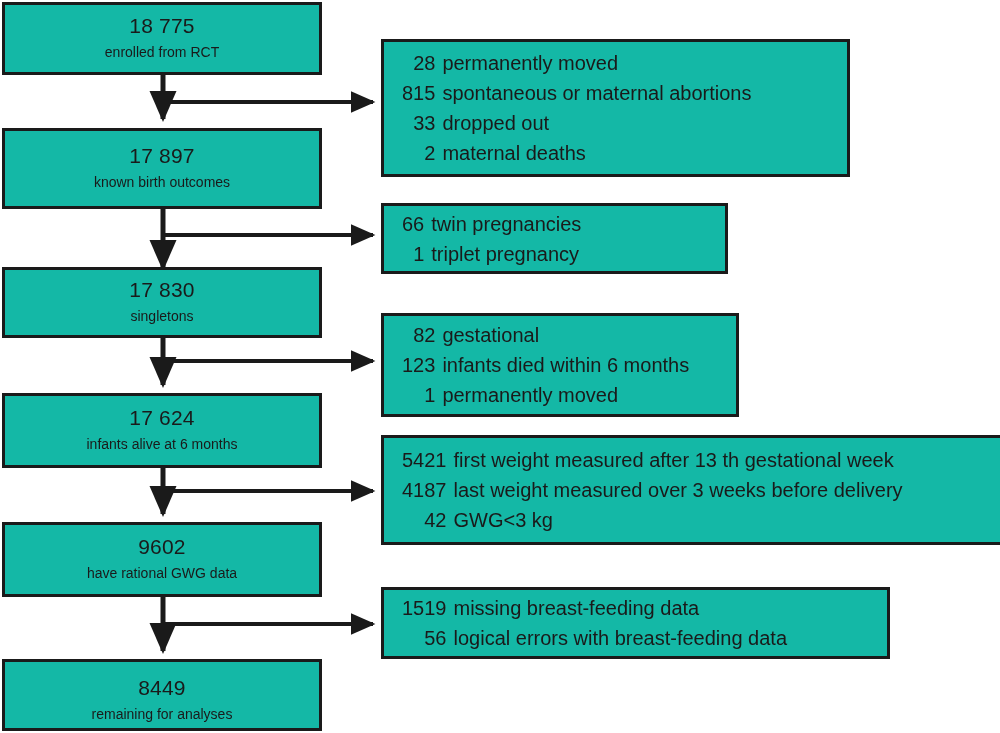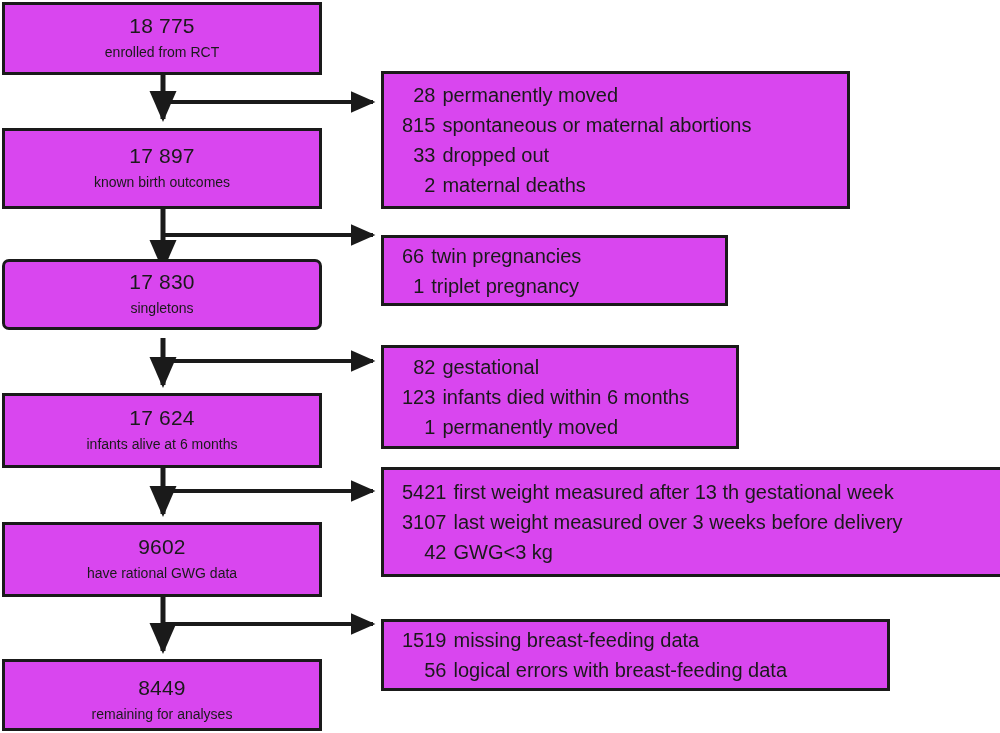--- a/index.html
+++ b/index.html
@@ -21,21 +21,21 @@
     left: 0;
     top: 0;
     width: 1000px;
     height: 733px;
     pointer-events: none;
   }
   .node-box {
     position: absolute;
     box-sizing: border-box;
     border: 3px solid #1a1a1a;
-    background: #d946ef;
+    background: #14b8a6;
     display: flex;
     flex-direction: column;
     align-items: center;
     justify-content: center;
   }
   .main-node {
     text-align: center;
   }
   .main-node .node-count {
     font-size: 21px;
@@ -45,21 +45,20 @@
   }
   .main-node .node-label {
     font-size: 14px;
     line-height: 27px;
     white-space: pre;
   }
   .excl-box {
     align-items: flex-start;
     justify-content: center;
     padding: 0;
-    margin-top: 32px;
   }
   .excl-list {
     display: table;
     border-collapse: collapse;
     margin: 0 auto 0 18px;
   }
   .excl-row {
     display: table-row;
   }
   .excl-num {
@@ -126,21 +125,21 @@
   <div class="node-box main-node" style="left:2px; top:2px; width:320px; height:73px;">
     <div class="node-count">18 775</div>
     <div class="node-label">enrolled from RCT</div>
   </div>
 
   <div class="node-box main-node" style="left:2px; top:128px; width:320px; height:81px;">
     <div class="node-count">17 897</div>
     <div class="node-label">known birth outcomes</div>
   </div>
 
-  <div class="node-box main-node" style="left:2px; top:259px; width:320px; height:71px;border-radius:7px;">
+  <div class="node-box main-node" style="left:2px; top:267px; width:320px; height:71px;">
     <div class="node-count">17 830</div>
     <div class="node-label">singletons</div>
   </div>
 
   <div class="node-box main-node" style="left:2px; top:393px; width:320px; height:75px;">
     <div class="node-count">17 624</div>
     <div class="node-label">infants alive at 6 months</div>
   </div>
 
   <div class="node-box main-node" style="left:2px; top:522px; width:320px; height:75px;">
@@ -204,21 +203,21 @@
     </div>
   </div>
 
   <div class="node-box excl-box" style="left:381px; top:435px; width:705px; height:110px;">
     <div class="excl-list">
       <div class="excl-row">
         <span class="excl-num">5421</span>
         <span class="excl-text">first weight measured after 13 th gestational week</span>
       </div>
       <div class="excl-row">
-        <span class="excl-num">3107</span>
+        <span class="excl-num">4187</span>
         <span class="excl-text">last weight measured over 3 weeks before delivery</span>
       </div>
       <div class="excl-row">
         <span class="excl-num">42</span>
         <span class="excl-text">GWG&lt;3 kg</span>
       </div>
     </div>
   </div>
 
   <div class="node-box excl-box" style="left:381px; top:587px; width:509px; height:72px;">

